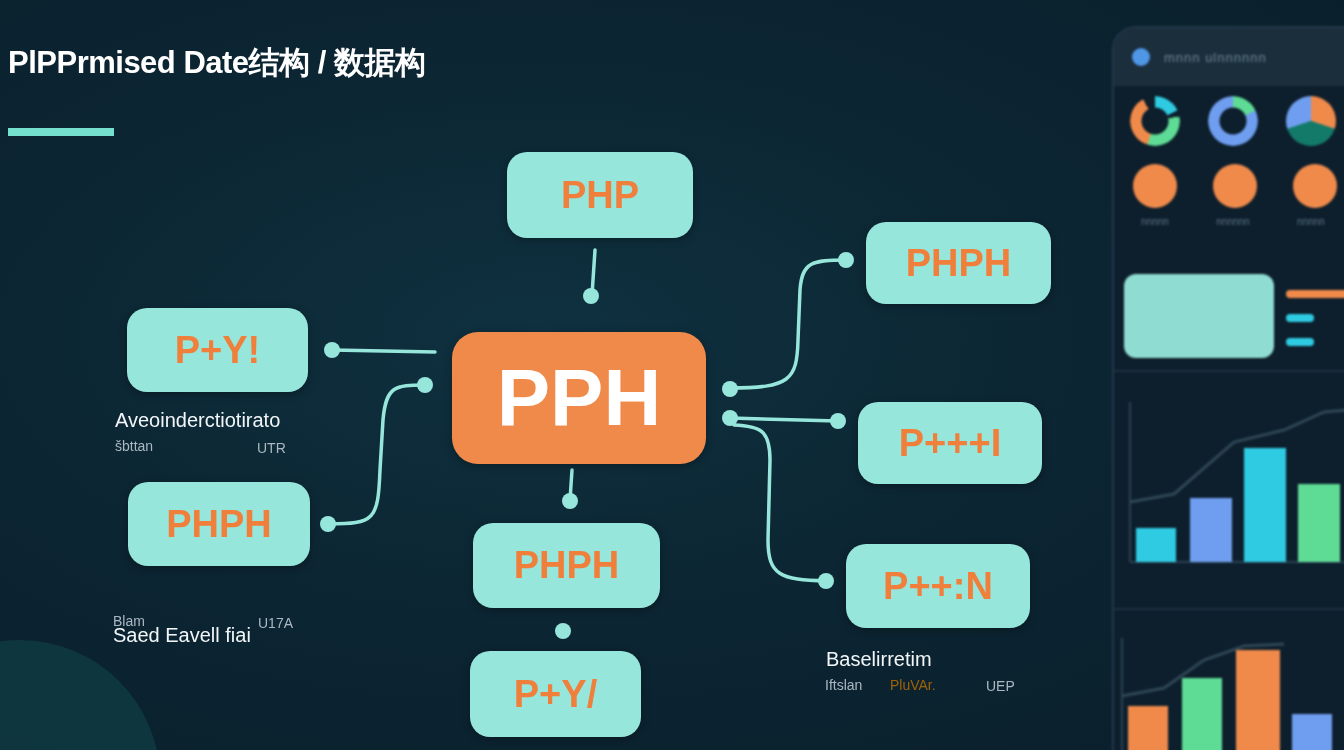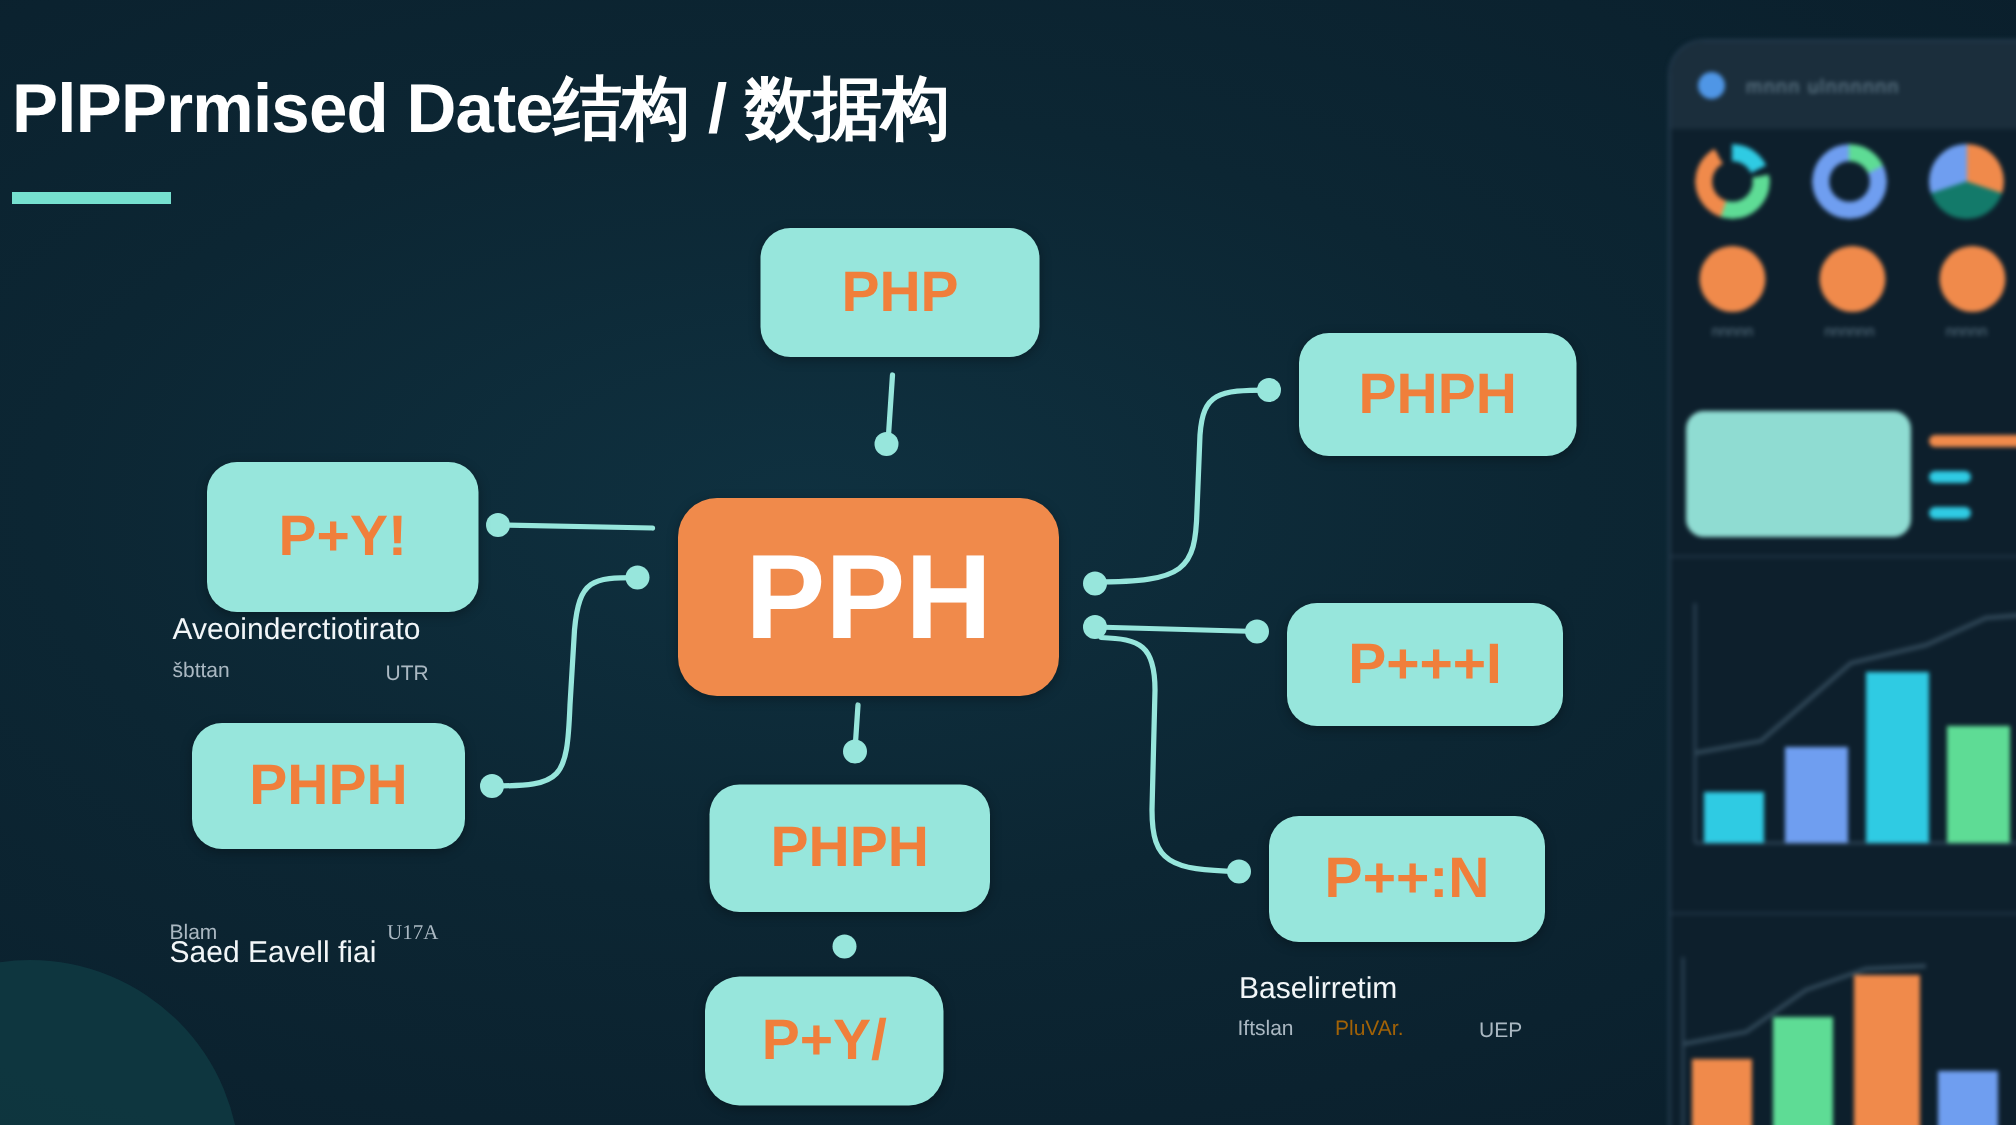--- a/index.html
+++ b/index.html
@@ -10,21 +10,21 @@
     font-family: "Liberation Sans", "DejaVu Sans", sans-serif;
     color: #fff;
   }
   .corner-blob {
     position: absolute; left: -120px; top: 640px;
     width: 280px; height: 280px; border-radius: 50%;
     background: #0f3a42; opacity: 0.85;
   }
   .title {
     position: absolute; left: 8px; top: 42px;
-    font-size: 46px; font-weight: bold; letter-spacing: -0.5px;
+    font-size: 31px; font-weight: bold; letter-spacing: -0.5px;
     color: #ffffff; white-space: nowrap;
   }
   .title-underline {
     position: absolute; left: 8px; top: 128px;
     width: 106px; height: 8px; background: #76e0cf;
   }
   .node {
     position: absolute;
     background: #97e6dc;
     border-radius: 20px;
@@ -113,33 +113,33 @@
 </svg>
 
 <div class="node center" style="left:452px; top:332px; width:254px; height:132px;">
   <span>PPH</span>
 </div>
 
 <div class="node" style="left:507px; top:152px; width:186px; height:86px;justify-content:center;">
   <span>PHP</span>
 </div>
 
-<div class="node" style="left:138px; top:308px; width:181px; height:100px;">
+<div class="node" style="left:127px; top:308px; width:181px; height:84px;">
   <span>P+Y!</span>
 </div>
 
 <div class="node" style="left:128px; top:482px; width:182px; height:84px;">
   <span>PHPH</span>
 </div>
 
 <div class="node" style="left:473px; top:523px; width:187px; height:85px;">
   <span>PHPH</span>
 </div>
 
-<div class="node" style="left:470px; top:651px; width:159px; height:86px;border-radius:23px;">
+<div class="node" style="left:470px; top:651px; width:171px; height:86px;">
   <span>P+Y/</span>
 </div>
 
 <div class="node" style="left:866px; top:222px; width:185px; height:82px;">
   <span>PHPH</span>
 </div>
 
 <div class="node" style="left:858px; top:384px; width:184px; height:82px;margin-top:18px;">
   <span>P+++I</span>
 </div>
@@ -147,21 +147,21 @@
 <div class="node" style="left:846px; top:544px; width:184px; height:84px;">
   <span>P++:N</span>
 </div>
 
 <div class="label-main" style="left:115px; top:409px;">Aveoinderctiotirato</div>
 <div class="label-sub" style="left:115px; top:438px;">šbttan</div>
 <div class="label-sub" style="left:257px; top:440px;text-align:right;">UTR</div>
 
 <div class="label-main" style="left:113px; top:584px;margin-top:40px;">Saed Eavell fiai</div>
 <div class="label-sub" style="left:113px; top:613px;">Blam</div>
-<div class="label-sub" style="left:258px; top:615px;font-family:Liberation Serif, serif;">U17A</div>
+<div class="label-sub" style="left:258px; top:615px;">U17A</div>
 
 <div class="label-main" style="left:826px; top:648px;">Baselirretim</div>
 <div class="label-sub" style="left:825px; top:677px;">Iftslan</div>
 <div class="label-sub label-green" style="left:890px; top:677px;">PluVAr.</div>
 <div class="label-sub" style="left:986px; top:678px;">UEP</div>
 
 <div class="dash">
   <div class="dash-header">
     <div class="dash-dot"></div>
     <div class="dash-htext">mnnn ulnnnnnn</div>

